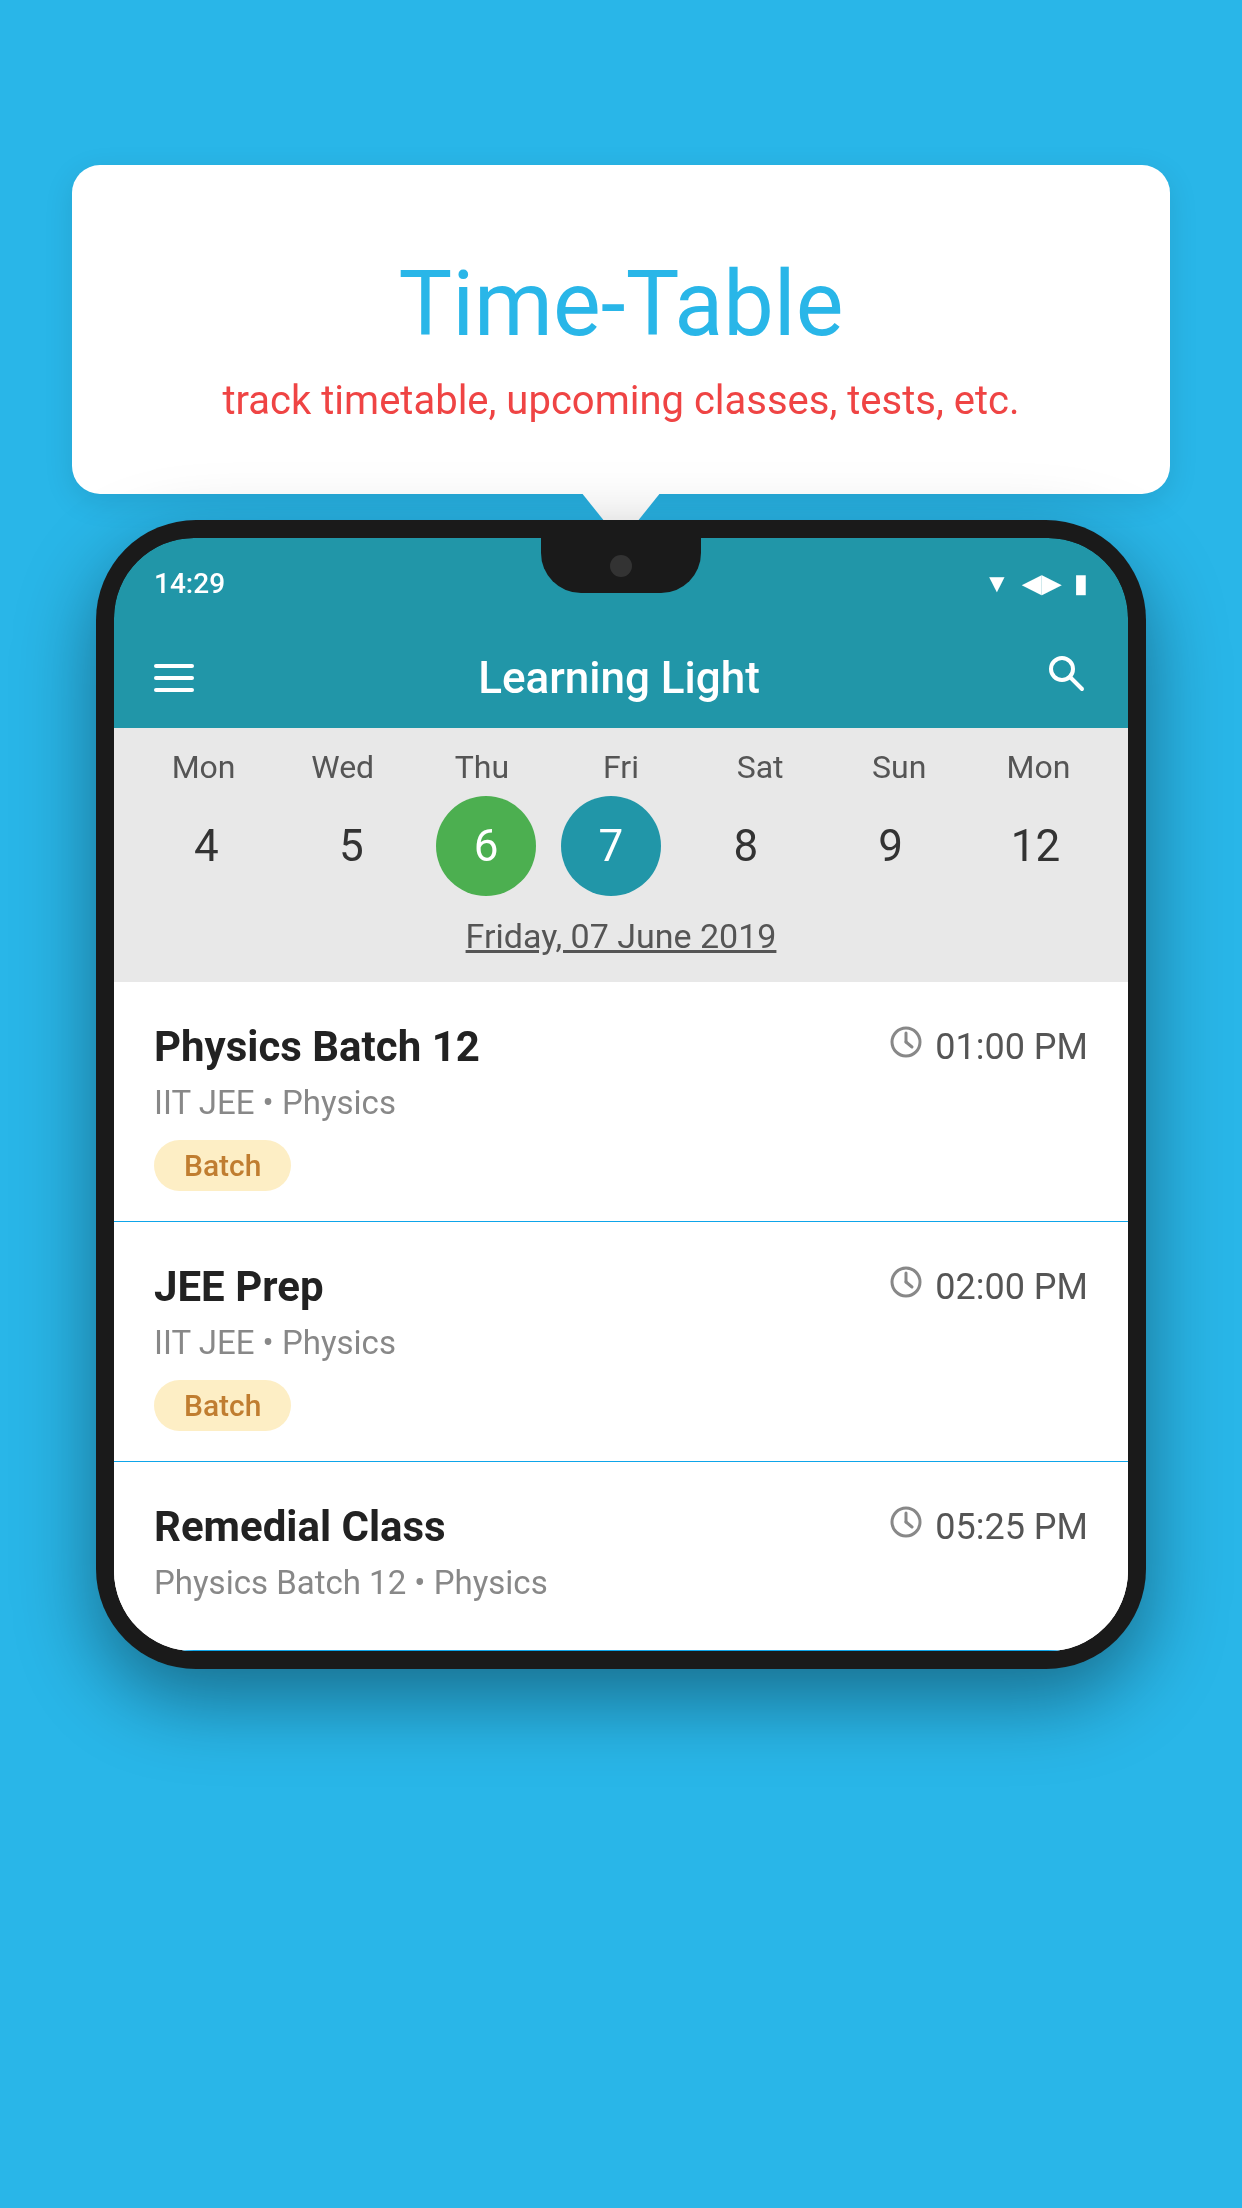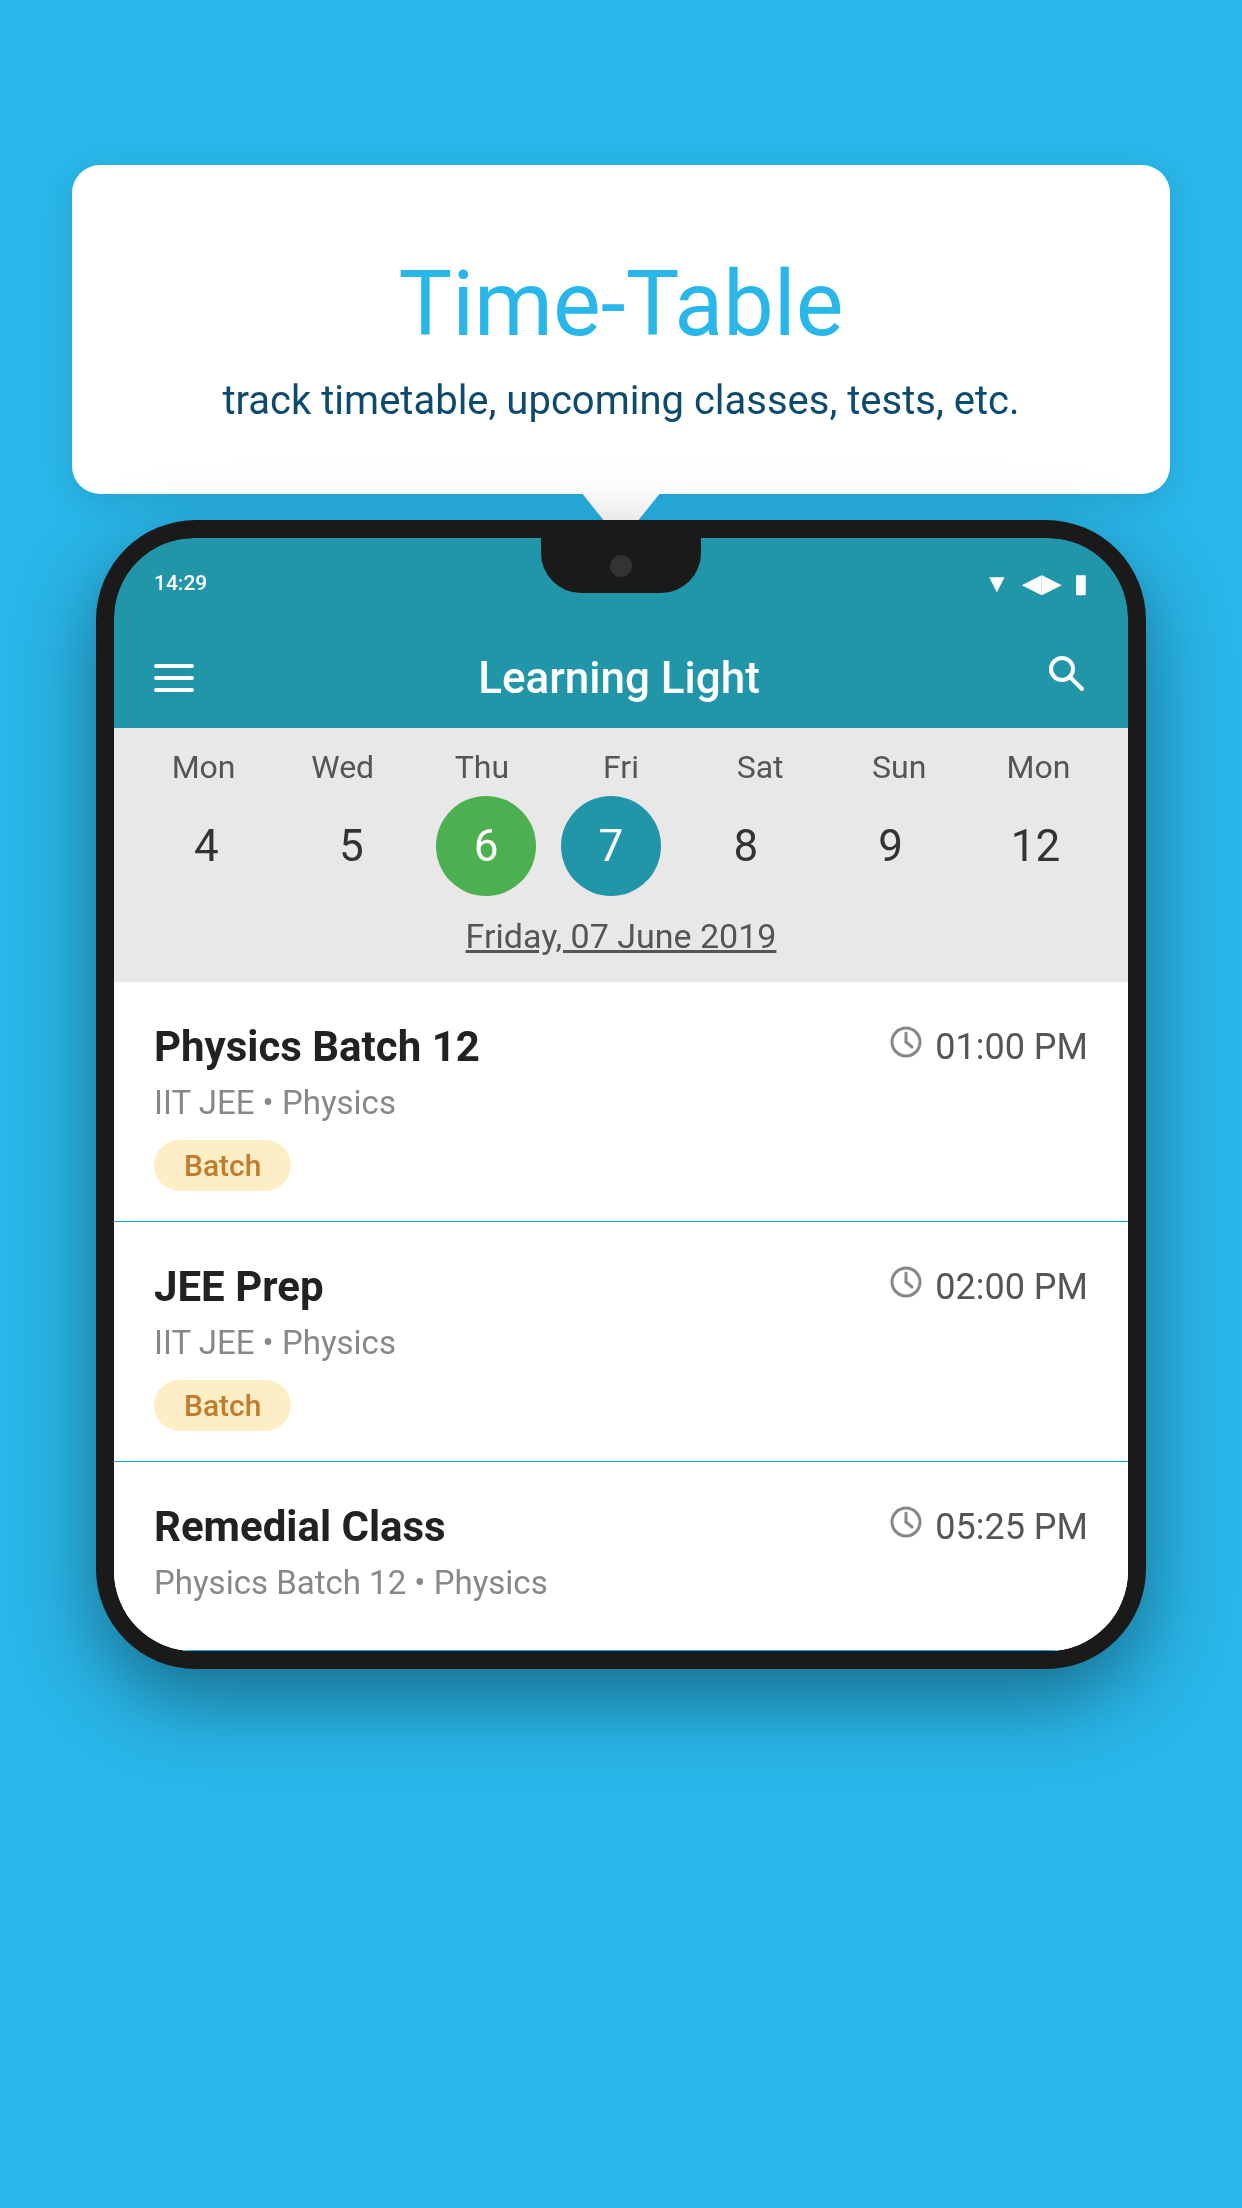--- a/index.html
+++ b/index.html
@@ -38,21 +38,21 @@
       text-align: center;
       font-size: 90px;
       color: #29b6e8;
       font-weight: 400;
       margin-bottom: 20px;
       margin-top: 27px;
     }
     .bubble-subtitle {
       text-align: center;
       font-size: 40px;
-      color: #0c4a6e;
+      color: #ef4444;
       font-weight: 400;
     }
 
     
     .phone-container {
       position: absolute;
       top: 520px;
       left: 50%;
       transform: translateX(-50%);
       width: 1050px;
@@ -69,21 +69,21 @@
       padding: 0;
       position: relative;
       height: 90px;
       display: flex;
       align-items: center;
       justify-content: space-between;
       padding: 0 40px;
     }
     .status-time {
       color: white;
-      font-size: 21px;
+      font-size: 28px;
       font-weight: 500;
     }
     .status-icons {
       display: flex;
       align-items: center;
       gap: 12px;
     }
     .notch {
       position: absolute;
       top: 0;

